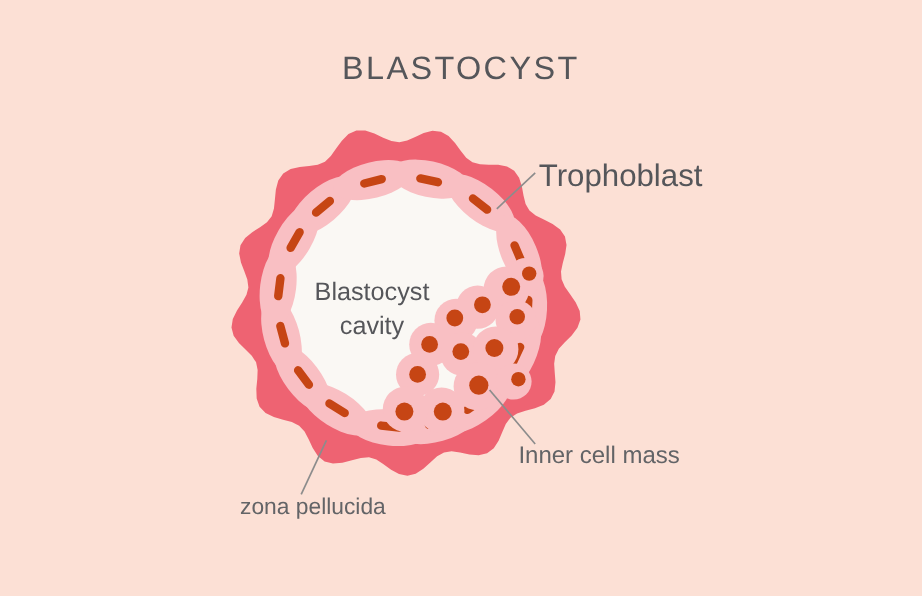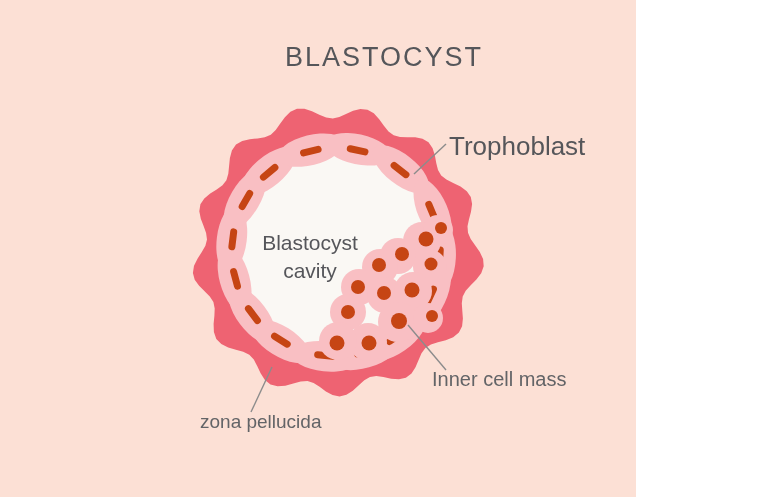--- a/index.html
+++ b/index.html
@@ -1,19 +1,19 @@
 <!DOCTYPE html>
 <html style="--background: #fce0d5; --ring-red: #ee6372; --cell-pink: #f9bfc3; --nucleus-red: #c64514; --cavity-white: #faf8f4; --text-dark: #55565a; --text-label: #636467; --pointer-line: #8c8c8c;"><head>
 <meta charset="utf-8">
 <style>
   html,body{margin:0;padding:0;}
   body{font-family:"Liberation Sans", sans-serif;}
   .stage{
     position:relative;
-    width:636px;height:497px;
+    width:768px;height:497px;
     background:var(--background,#fce0d5);
     overflow:hidden;
   }
   svg{display:block;}
   text{font-family:"Liberation Sans", sans-serif;}
   .title{fill:var(--text-dark,#55565a);font-size:27px;letter-spacing:2px;}
   .label-lg{fill:var(--text-dark,#55565a);font-size:26px;}
   .label-md{fill:var(--text-dark,#5b5c5f);font-size:21px;}
   .label-sm{fill:var(--text-label,#636467);font-size:20px;}
   .label-xs{fill:var(--text-label,#636467);font-size:19px;}

